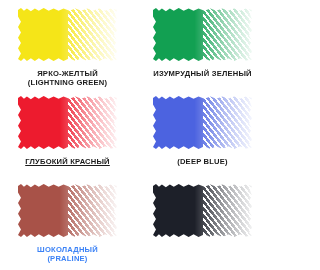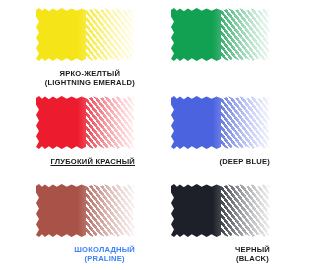--- a/index.html
+++ b/index.html
@@ -21,21 +21,21 @@
     display: grid;
     grid-template-columns: 135px 135px;
     grid-template-rows: 88px 88px 88px;
     box-sizing: border-box;
     padding-top: 8px;
   }
 
   .swatch-cell {
     display: flex;
     flex-direction: column;
-    align-items: flex-end;
+    align-items: center;
     box-sizing: border-box;
   }
 
   
   .swatch-wrap {
     width: 99px;
     height: 53px;
     position: relative;
   }
 
@@ -141,32 +141,33 @@
 
   <div class="swatch-cell">
     <div class="swatch-wrap">
       <div class="swatch" style="--c: #f5e518;">
         <div class="solid"></div>
         <div class="strokes"></div>
       </div>
     </div>
     <div class="caption" style="color: rgb(26, 26, 26);">
       <span class="name-ru">ЯРКО-ЖЕЛТЫЙ</span>
-      <span class="name-en">(LIGHTNING EMERALD)</span>
+      <span class="name-en">(LIGHTNING GREEN)</span>
     </div>
   </div>
 
   <div class="swatch-cell">
     <div class="swatch-wrap">
       <div class="swatch" style="--c: #12a052;">
         <div class="solid"></div>
         <div class="strokes"></div>
       </div>
     </div>
     <div class="caption" style="color: rgb(26, 26, 26);">
+      <span class="name-ru">ИЗУМРУДНЫЙ ЗЕЛЕНЫЙ</span>
     </div>
   </div>
 
   <div class="swatch-cell">
     <div class="swatch-wrap">
       <div class="swatch" style="--c: #ed1b2e;">
         <div class="solid"></div>
         <div class="strokes"></div>
       </div>
     </div>
@@ -200,19 +201,15 @@
     </div>
   </div>
 
   <div class="swatch-cell">
     <div class="swatch-wrap">
       <div class="swatch" style="--c: #1d2029;">
         <div class="solid"></div>
         <div class="strokes"></div>
       </div>
     </div>
-    <div class="caption" style="color: rgb(26, 26, 26);">
-      <span class="name-ru">ЧЕРНЫЙ</span>
-      <span class="name-en">(BLACK)</span>
-    </div>
   </div>
 
 </div>
 
 </body></html>

